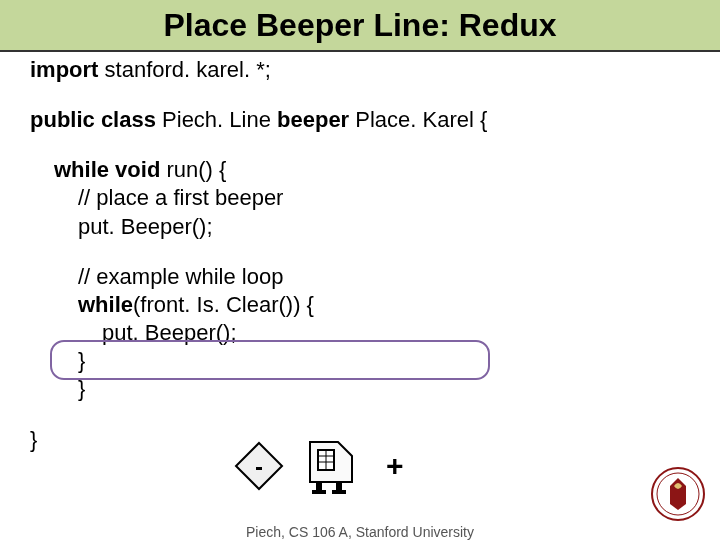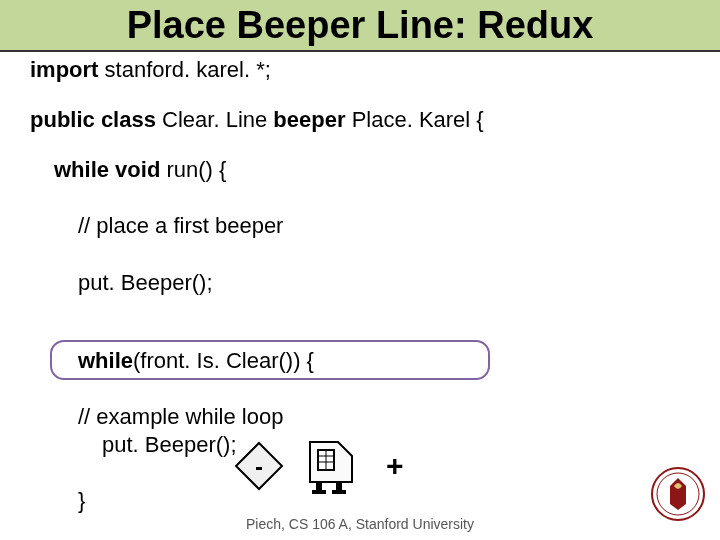--- a/index.html
+++ b/index.html
@@ -14,48 +14,48 @@
   .title-bar {
     background: #c4d79b;
     width: 100%;
     height: 52px;
     display: flex;
     align-items: center;
     justify-content: center;
     border-bottom: 2px solid #333;
   }
   .title-bar h1 {
-    font-size: 38px;
+    font-size: 32px;
     font-weight: bold;
     color: #000;
   }
   .code-area {
     padding: 4px 30px 0 30px;
     font-size: 22px;
     line-height: 1.28;
     color: #000;
   }
   .kw { font-weight: bold; }
   .l1 { padding-left: 24px; }
-  .l2 { padding-left: 48px; margin-top: 28px; }
+  .l2 { padding-left: 48px; }
   .l3 { padding-left: 72px; }
   .blank { height: 22px; }
   .highlight-box {
     position: absolute;
     left: 50px;
     top: 340px;
     width: 440px;
     height: 40px;
     border: 2px solid #8064a2;
     border-radius: 14px;
     pointer-events: none;
   }
   .footer {
     position: absolute;
-    bottom: 8px;
+    bottom: 0;
     width: 100%;
     text-align: center;
     font-size: 14px;
     color: #555;
   }
   .figure {
     position: absolute;
     left: 232px;
     bottom: 38px;
     width: 240px;
@@ -94,28 +94,28 @@
 </head>
 <body>
 
 <div class="title-bar">
   <h1>Place Beeper Line: Redux</h1>
 </div>
 
 <div class="code-area">
   <div><span class="kw">import</span><span> stanford. karel. *;</span></div>
   <div class="blank"></div>
-  <div><span class="kw">public class</span><span> Clear. Line </span><span class="kw">beeper</span><span> Place. Karel {</span></div>
+  <div><span class="kw">public class</span><span> Piech. Line </span><span class="kw">beeper</span><span> Place. Karel {</span></div>
   <div class="blank"></div>
   <div class="l1"><span class="kw">while void</span><span> run() {</span></div>
   <div class="l2"><span>// place a first beeper</span></div>
   <div class="l2"><span>put. Beeper();</span></div>
   <div class="blank"></div>
+  <div class="l2"><span>// example while loop</span></div>
   <div class="l2"><span class="kw">while</span><span>(front. Is. Clear()) {</span></div>
-  <div class="l2"><span>// example while loop</span></div>
   <div class="l3"><span>put. Beeper();</span></div>
   <div class="l2"><span>}</span></div>
   <div class="l2"><span>}</span></div>
   <div class="blank"></div>
   <div><span>}</span></div>
 </div>
 
 <div class="highlight-box"></div>
 
 <div class="figure">

